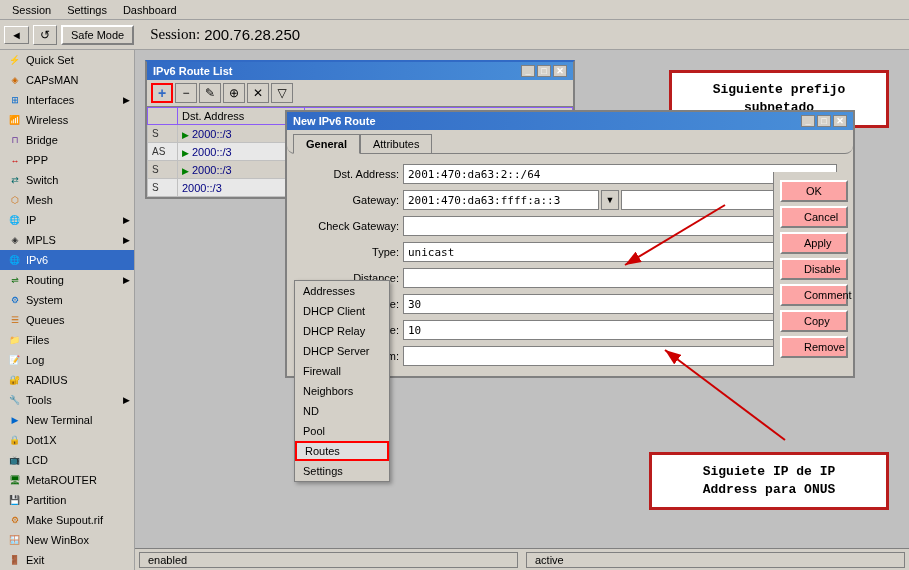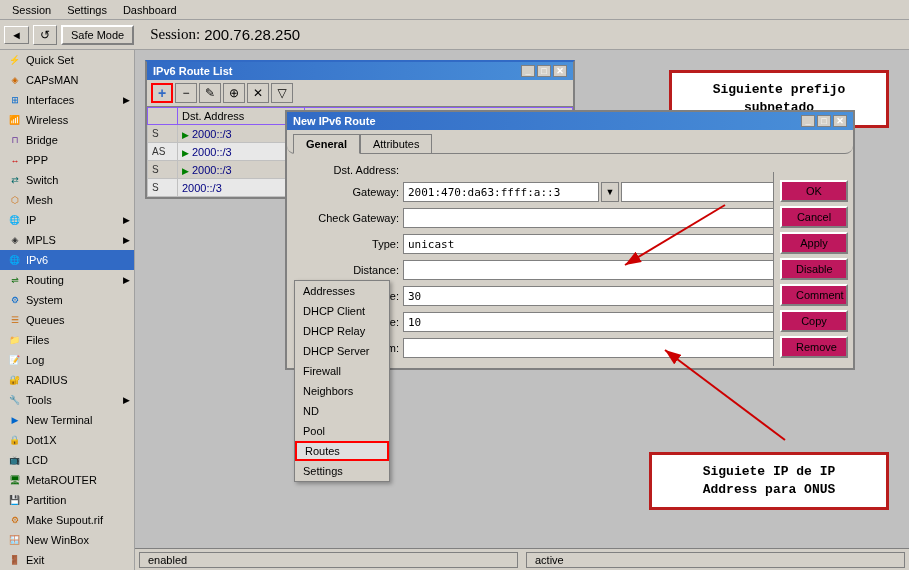--- a/index.html
+++ b/index.html
@@ -291,27 +291,27 @@
     }
     .dialog-main-area {
       display: flex;
       position: relative;
     }
     .dialog-form-area {
       flex: 1;
       padding-right: 4px;
     }
     .dlg-btn {
-      background: #be185d;
+      background: #fca5a5;
       border: 2px solid;
       border-top-color: #fff;
       border-left-color: #fff;
       border-bottom-color: #808080;
       border-right-color: #808080;
-      padding: 3px 14px;
+      padding: 3px 22px;
       cursor: pointer;
       font-size: 11px;
       text-align: center;
       width: 68px;
     }
 
     
     .status-bar {
       position: absolute;
       bottom: 0;
@@ -662,20 +662,21 @@
       </div>
       <div class="dialog-tabs">
         <div class="dialog-tab active">General</div>
         <div class="dialog-tab">Attributes</div>
       </div>
       <div class="dialog-main-area">
         <div class="dialog-form-area">
           <div class="dialog-content">
             <div class="form-row">
               <span class="form-label">Dst. Address:</span>
+              <input class="form-input" type="text" style="flex: 1 1 0%;" value="2001:470:da63:2::/64">
             </div>
             <div class="form-row">
               <span class="form-label">Gateway:</span>
               <div class="form-input-wrapper">
                 <input class="form-input" type="text" style="flex: 1 1 0%;" value="2001:470:da63:ffff:a::3">
                 <div class="dropdown-btn">▼</div>
                 <input class="form-input" type="text" style="width: 180px;">
                 <div class="dropdown-btn">▼</div>
               </div>
             </div>

